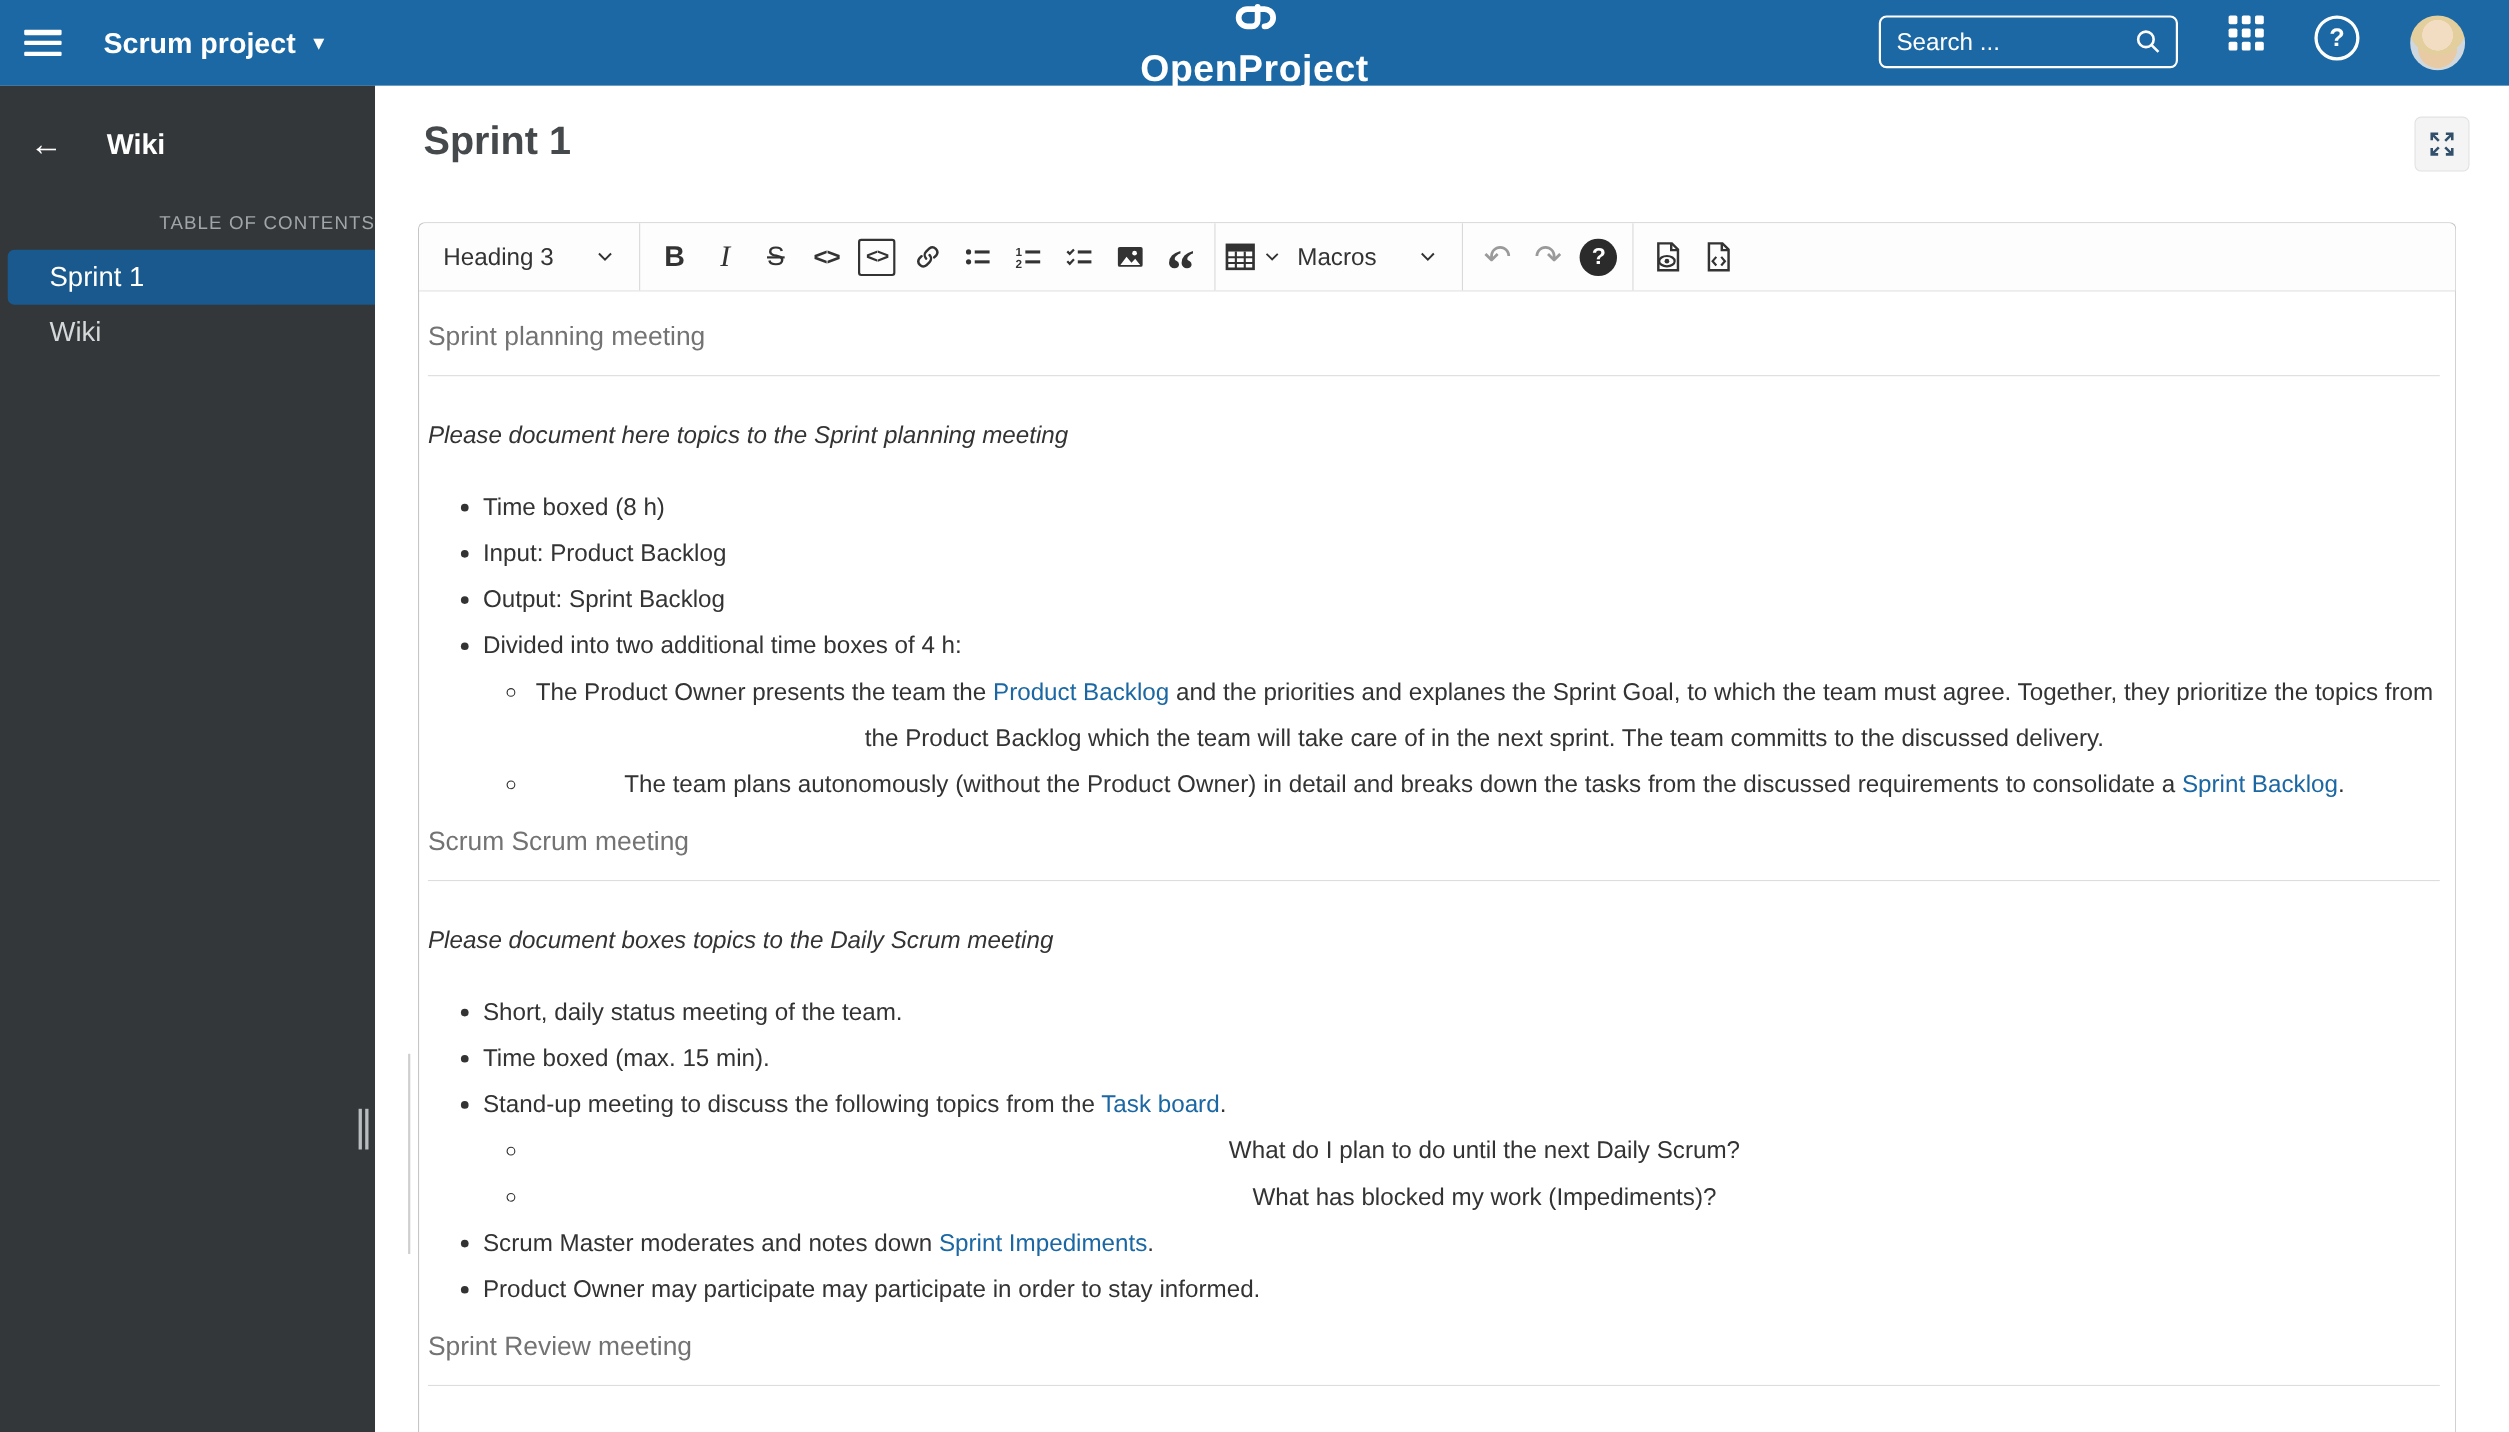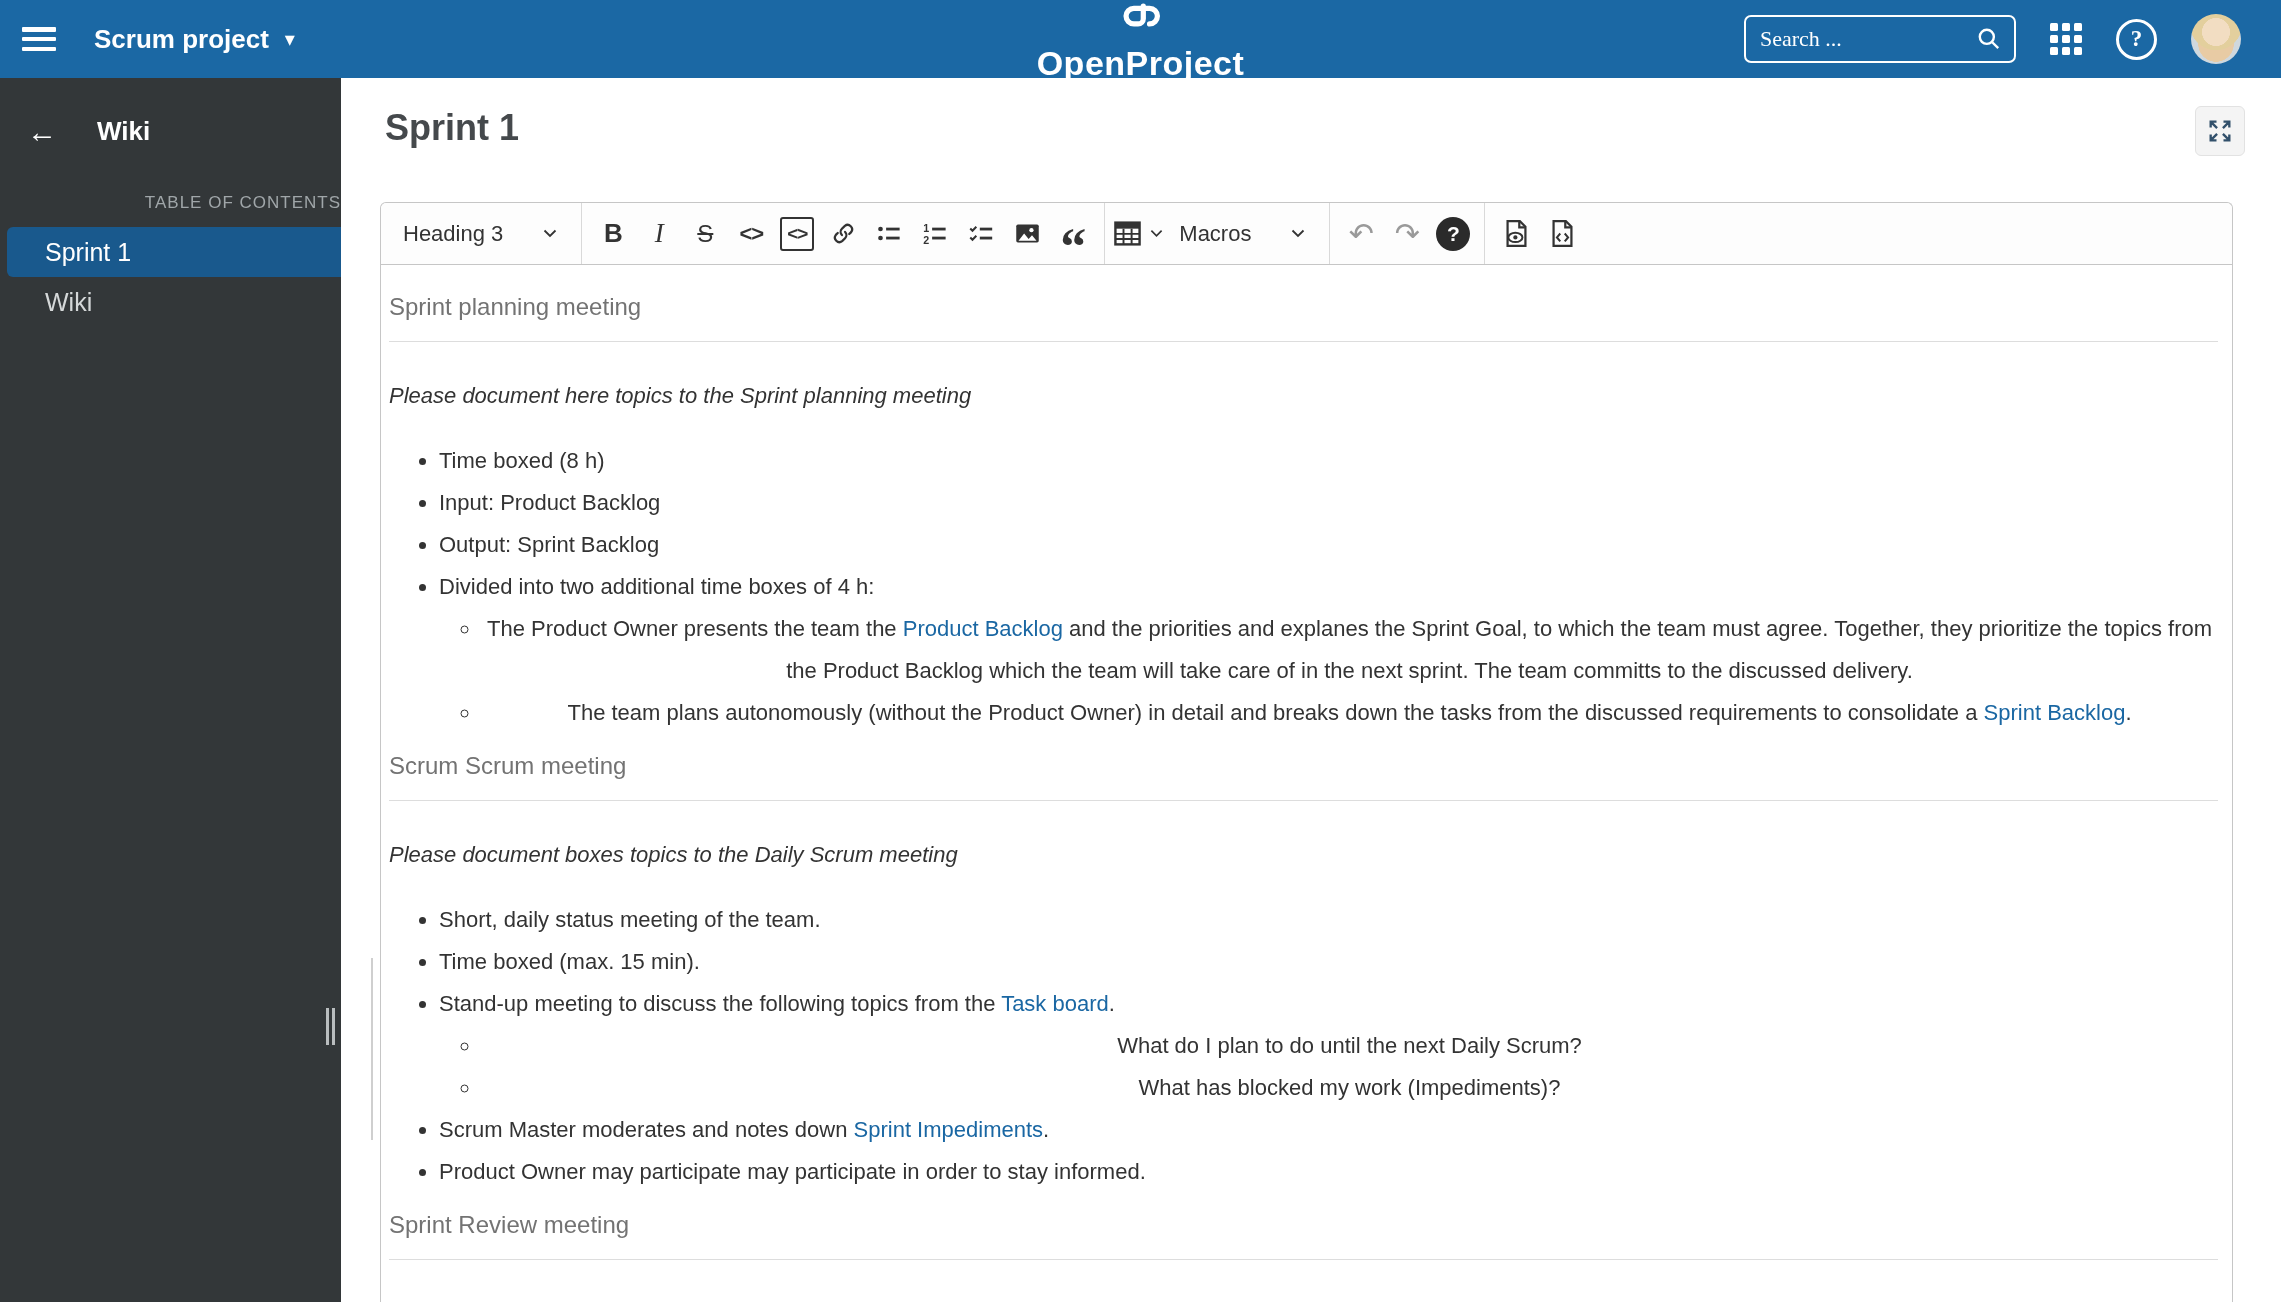--- a/index.html
+++ b/index.html
@@ -11,21 +11,21 @@
             align-items:center; padding:0 40px 0 22px; color:#fff; }
   .hamburger { width:34px; height:24px; display:flex; flex-direction:column;
                justify-content:space-between; cursor:pointer; margin-right:38px; }
   .hamburger span { display:block; height:4.5px; background:#fff; border-radius:1px; }
   .project-btn { display:flex; align-items:center; gap:16px; cursor:pointer;text-align:center; }
   .project-name { font-size:26px; font-weight:bold; }
   .caret { font-size:20px; line-height:1; }
   .logo { position:absolute; left:50%; top:50%; transform:translate(-50%,-50%);
           display:flex; align-items:center; gap:12px;flex-direction:column; }
   .logo-text { font-size:34px; font-weight:bold; letter-spacing:0.5px; }
-  .topbar-right { margin-left:auto; display:flex; align-items:center; gap:34px;font-family:Liberation Serif, serif; }
+  .topbar-right { margin-left:auto; display:flex; align-items:flex-start; gap:46px; }
   .searchbox { display:flex; align-items:center; width:272px; height:48px;
                border:2px solid #fff; border-radius:7px; padding:0 12px 0 14px; }
   .searchbox input { flex:1; background:transparent; border:none; outline:none;
                      color:#fff; font-size:22px; font-family:inherit; min-width:0; }
   .searchbox input::placeholder { color:#fff; opacity:1; }
   .grid-icon { display:grid; grid-template-columns:repeat(3,8px); gap:4px; cursor:pointer; }
   .grid-icon i { width:8px; height:8px; background:#fff; border-radius:1.5px; }
   .help-circle { width:41px; height:41px; border:3px solid #fff; border-radius:50%;
                  display:flex; align-items:center; justify-content:center;
                  font-size:23px; font-weight:bold; cursor:pointer; }

